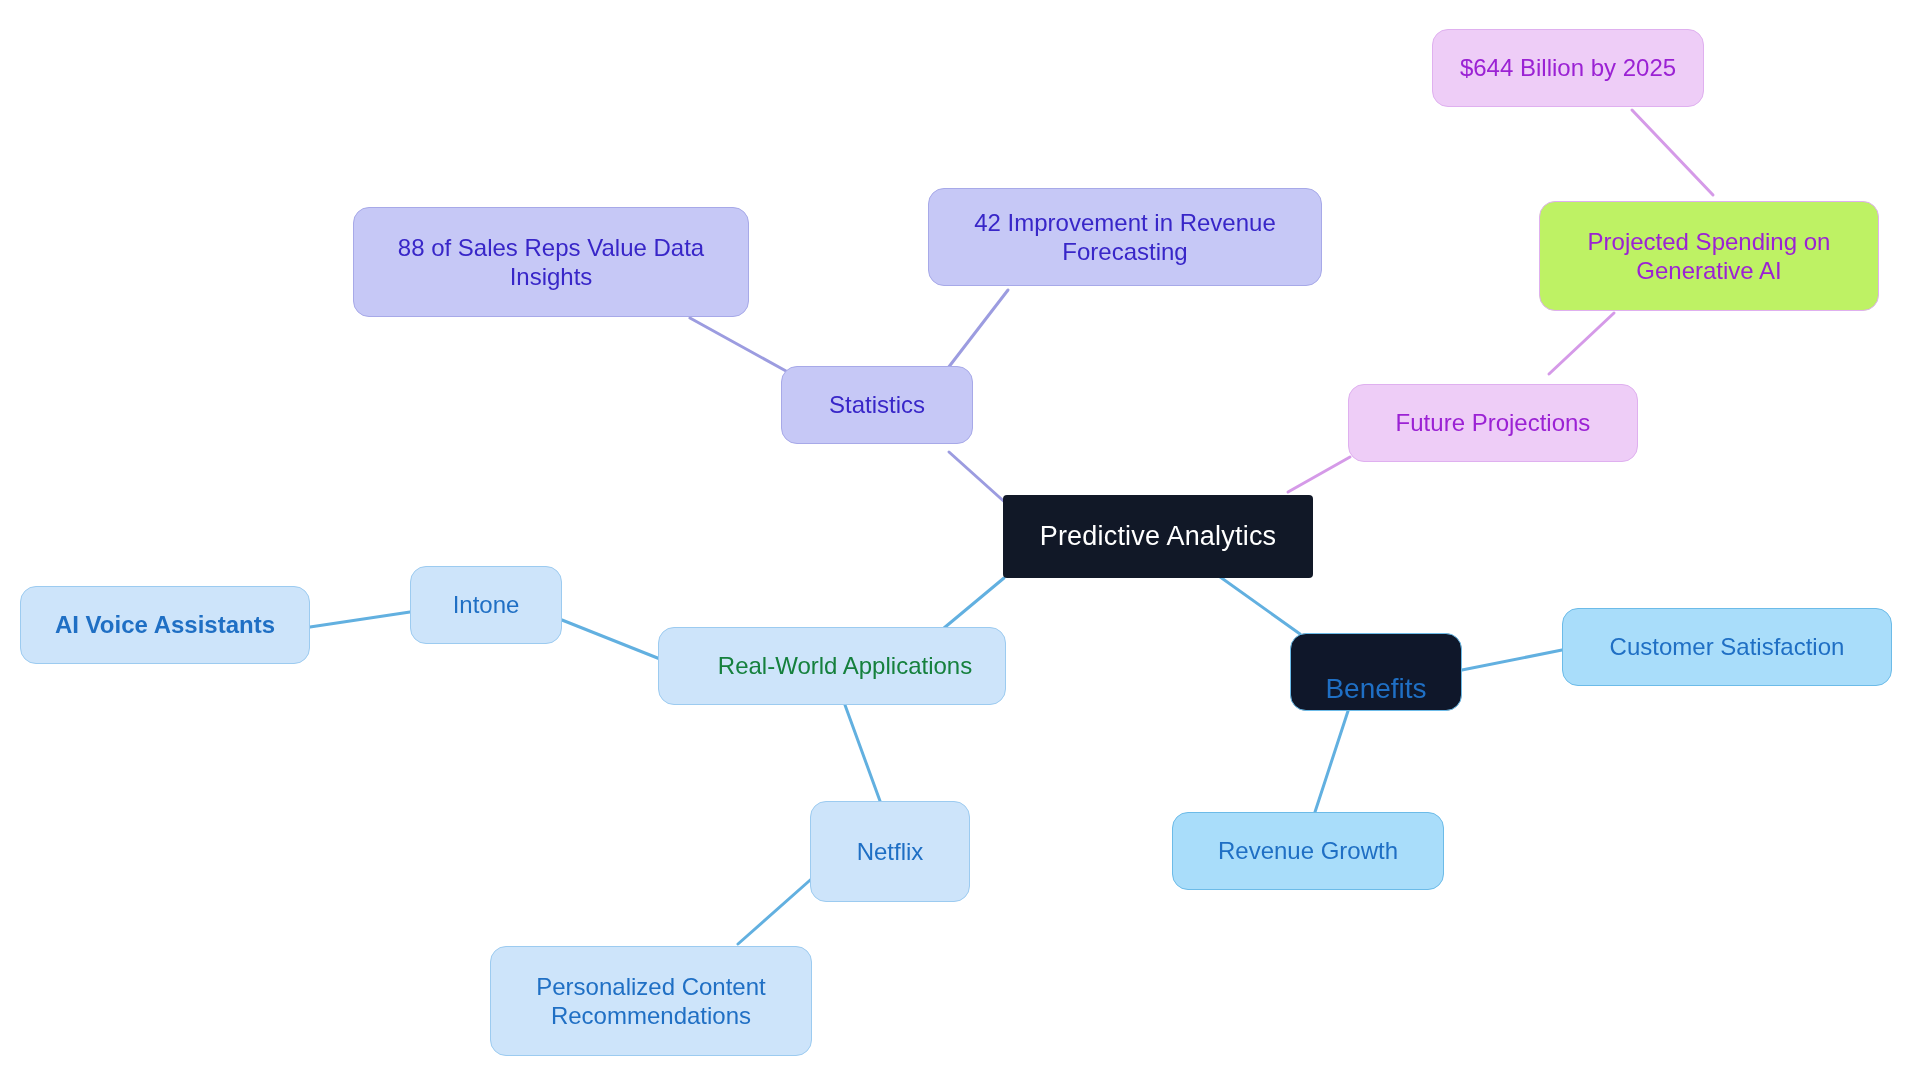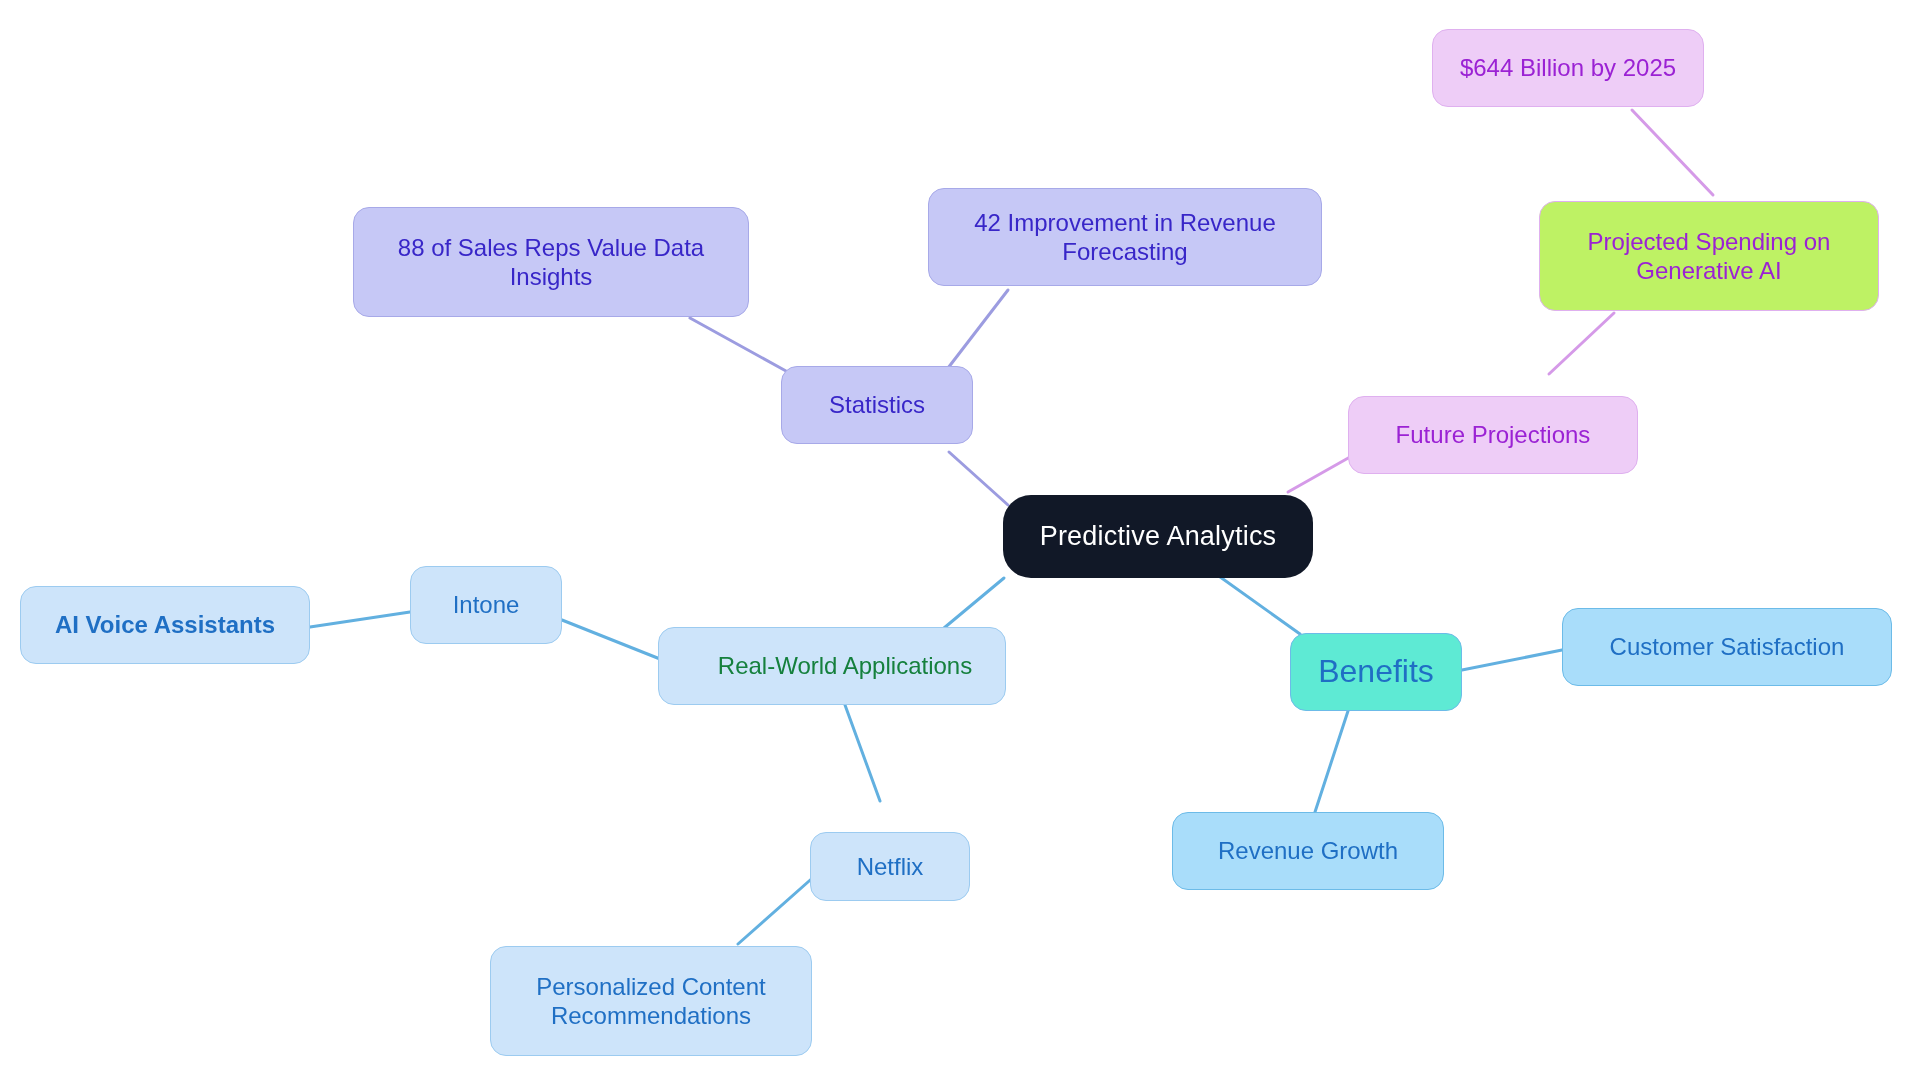--- a/index.html
+++ b/index.html
@@ -32,21 +32,21 @@
     text-align: center;
     border-radius: 16px;
     border-style: solid;
     border-width: 1.5px;
     line-height: 1.22;
     white-space: pre-line;
     padding: 4px 10px;
     z-index: 2;
   }
   .node-root {
-    border-radius: 28px;
+    border-radius: 4px;
     border-width: 0;
     letter-spacing: 0.2px;
   }
 </style>
 </head>
 <body>
 
 <div id="canvas">
   <svg id="edges" viewBox="0 0 1920 1083">
       <line x1="1008" y1="505" x2="949" y2="452" stroke="#9c9ce0" stroke-width="3" stroke-linecap="round"></line>
@@ -64,27 +64,27 @@
       <line x1="1462" y1="670" x2="1562" y2="650" stroke="#62b0e0" stroke-width="3" stroke-linecap="round"></line>
       <line x1="1348" y1="711" x2="1315" y2="812" stroke="#62b0e0" stroke-width="3" stroke-linecap="round"></line>
     </svg>
   <div id="nodes">
       <div class="node node-root" style="left: 1003px; top: 495px; width: 310px; height: 83px; background: rgb(17, 24, 39); border-color: rgb(17, 24, 39); color: rgb(255, 255, 255); font-size: 27px;"><span>Predictive Analytics</span></div>
       <div class="node" style="left: 781px; top: 366px; width: 192px; height: 78px; background: rgb(198, 200, 246); border-color: rgb(167, 169, 232); color: rgb(56, 38, 200); font-size: 24px;"><span>Statistics</span></div>
       <div class="node" style="left: 353px; top: 207px; width: 396px; height: 110px; background: rgb(198, 200, 246); border-color: rgb(167, 169, 232); color: rgb(56, 38, 200); font-size: 24px;"><span>88 of Sales Reps Value Data
 Insights</span></div>
       <div class="node" style="left: 928px; top: 188px; width: 394px; height: 98px; background: rgb(198, 200, 246); border-color: rgb(167, 169, 232); color: rgb(56, 38, 200); font-size: 24px;"><span>42 Improvement in Revenue
 Forecasting</span></div>
-      <div class="node" style="left: 1348px; top: 396px; width: 290px; height: 78px; background: rgb(238, 205, 247); border-color: rgb(223, 176, 239); color: rgb(155, 34, 212); font-size: 24px;"><span>Future Projections</span></div>
+      <div class="node" style="left: 1348px; top: 384px; width: 290px; height: 78px; background: rgb(238, 205, 247); border-color: rgb(223, 176, 239); color: rgb(155, 34, 212); font-size: 24px;"><span>Future Projections</span></div>
       <div class="node" style="left: 1539px; top: 201px; width: 340px; height: 110px; background: #bef264; border-color: rgb(223, 176, 239); color: rgb(155, 34, 212); font-size: 24px;"><span>Projected Spending on
 Generative AI</span></div>
       <div class="node" style="left: 1432px; top: 29px; width: 272px; height: 78px; background: rgb(238, 205, 247); border-color: rgb(223, 176, 239); color: rgb(155, 34, 212); font-size: 24px;"><span>$644 Billion by 2025</span></div>
       <div class="node" style="left: 658px; top: 627px; width: 348px; height: 78px; background: rgb(205, 228, 250); border-color: rgb(156, 203, 240); color: #15803d; font-size: 24px; padding-left: 36px;"><span>Real-World Applications</span></div>
       <div class="node" style="left: 410px; top: 566px; width: 152px; height: 78px; background: rgb(205, 228, 250); border-color: rgb(156, 203, 240); color: rgb(31, 111, 196); font-size: 24px;"><span>Intone</span></div>
       <div class="node" style="left: 20px; top: 586px; width: 290px; height: 78px; background: rgb(205, 228, 250); border-color: rgb(156, 203, 240); color: rgb(31, 111, 196); font-size: 24px; font-weight: bold;"><span>AI Voice Assistants</span></div>
-      <div class="node" style="left: 810px; top: 832px; width: 160px; height: 69px; background: rgb(205, 228, 250); border-color: rgb(156, 203, 240); color: rgb(31, 111, 196); font-size: 24px;"><span>Netflix</span></div>
+      <div class="node" style="left: 810px; top: 801px; width: 160px; height: 101px; background: rgb(205, 228, 250); border-color: rgb(156, 203, 240); color: rgb(31, 111, 196); font-size: 24px;"><span>Netflix</span></div>
       <div class="node" style="left: 490px; top: 946px; width: 322px; height: 110px; background: rgb(205, 228, 250); border-color: rgb(156, 203, 240); color: rgb(31, 111, 196); font-size: 24px;"><span>Personalized Content
 Recommendations</span></div>
-      <div class="node" style="left: 1290px; top: 633px; width: 172px; height: 78px; background: #5eead4; border-color: rgb(108, 187, 232); color: rgb(31, 111, 196); font-size: 32px;"><span>Benefits</span></div>
+      <div class="node" style="left: 1290px; top: 633px; width: 172px; height: 78px; background: #0f172a; border-color: rgb(108, 187, 232); color: rgb(31, 111, 196); font-size: 28px; align-items: flex-end;"><span>Benefits</span></div>
       <div class="node" style="left: 1562px; top: 608px; width: 330px; height: 78px; background: rgb(169, 221, 250); border-color: rgb(108, 187, 232); color: rgb(31, 111, 196); font-size: 24px;"><span>Customer Satisfaction</span></div>
       <div class="node" style="left: 1172px; top: 812px; width: 272px; height: 78px; background: rgb(169, 221, 250); border-color: rgb(108, 187, 232); color: rgb(31, 111, 196); font-size: 24px; text-align: center;"><span>Revenue Growth</span></div>
     </div>
 </div>
 
 </body></html>

